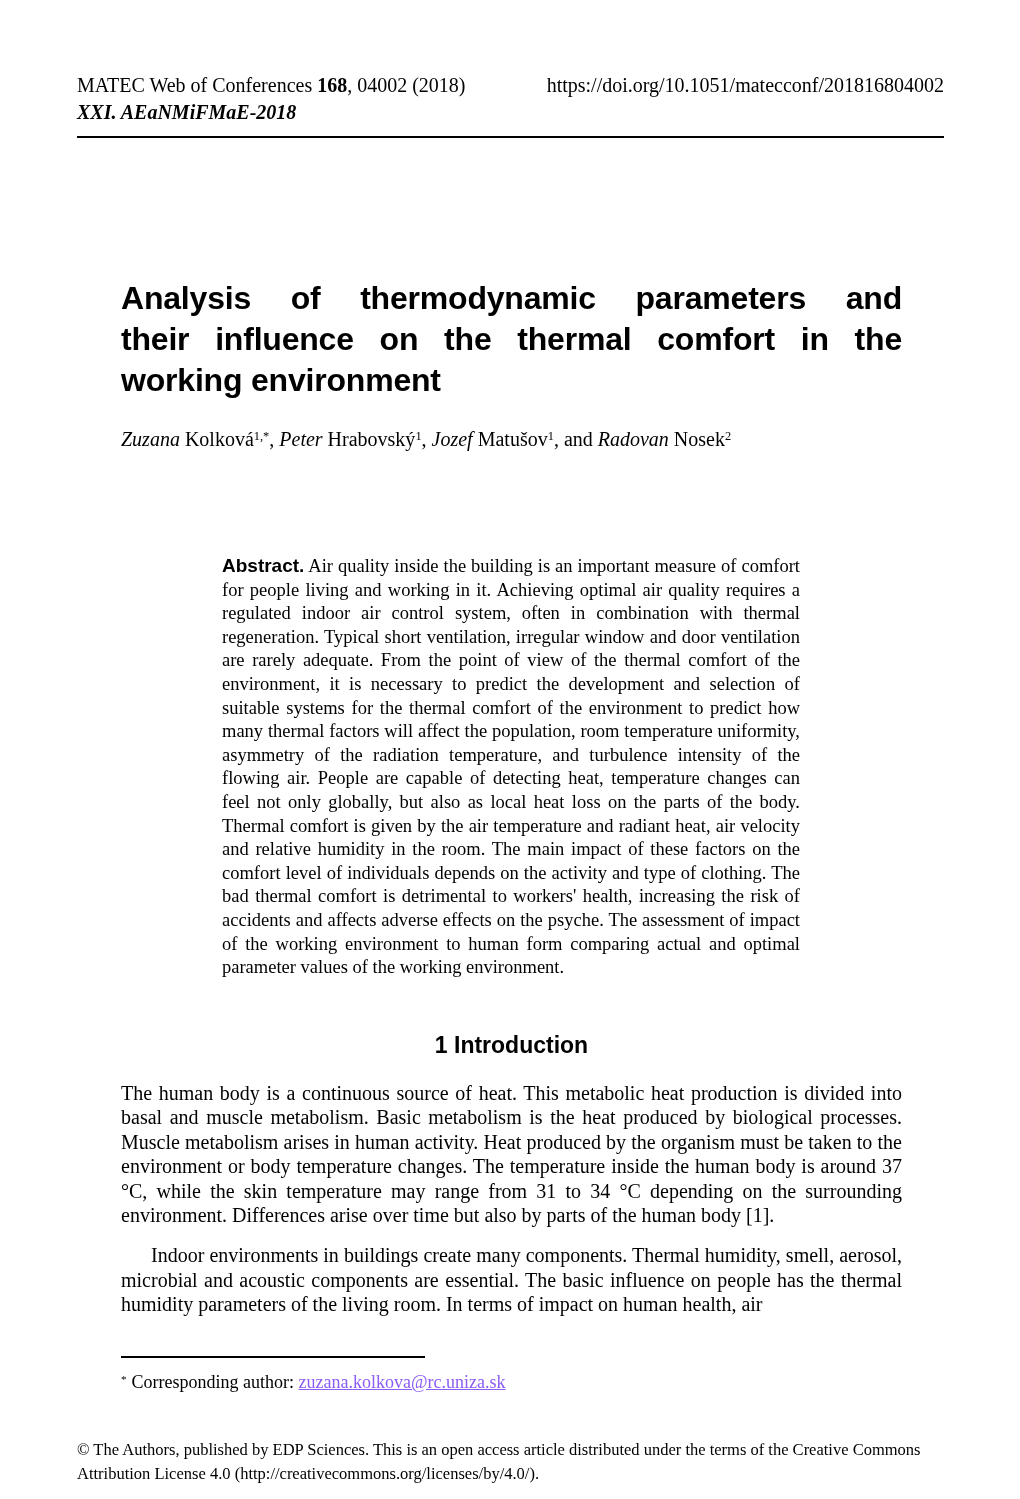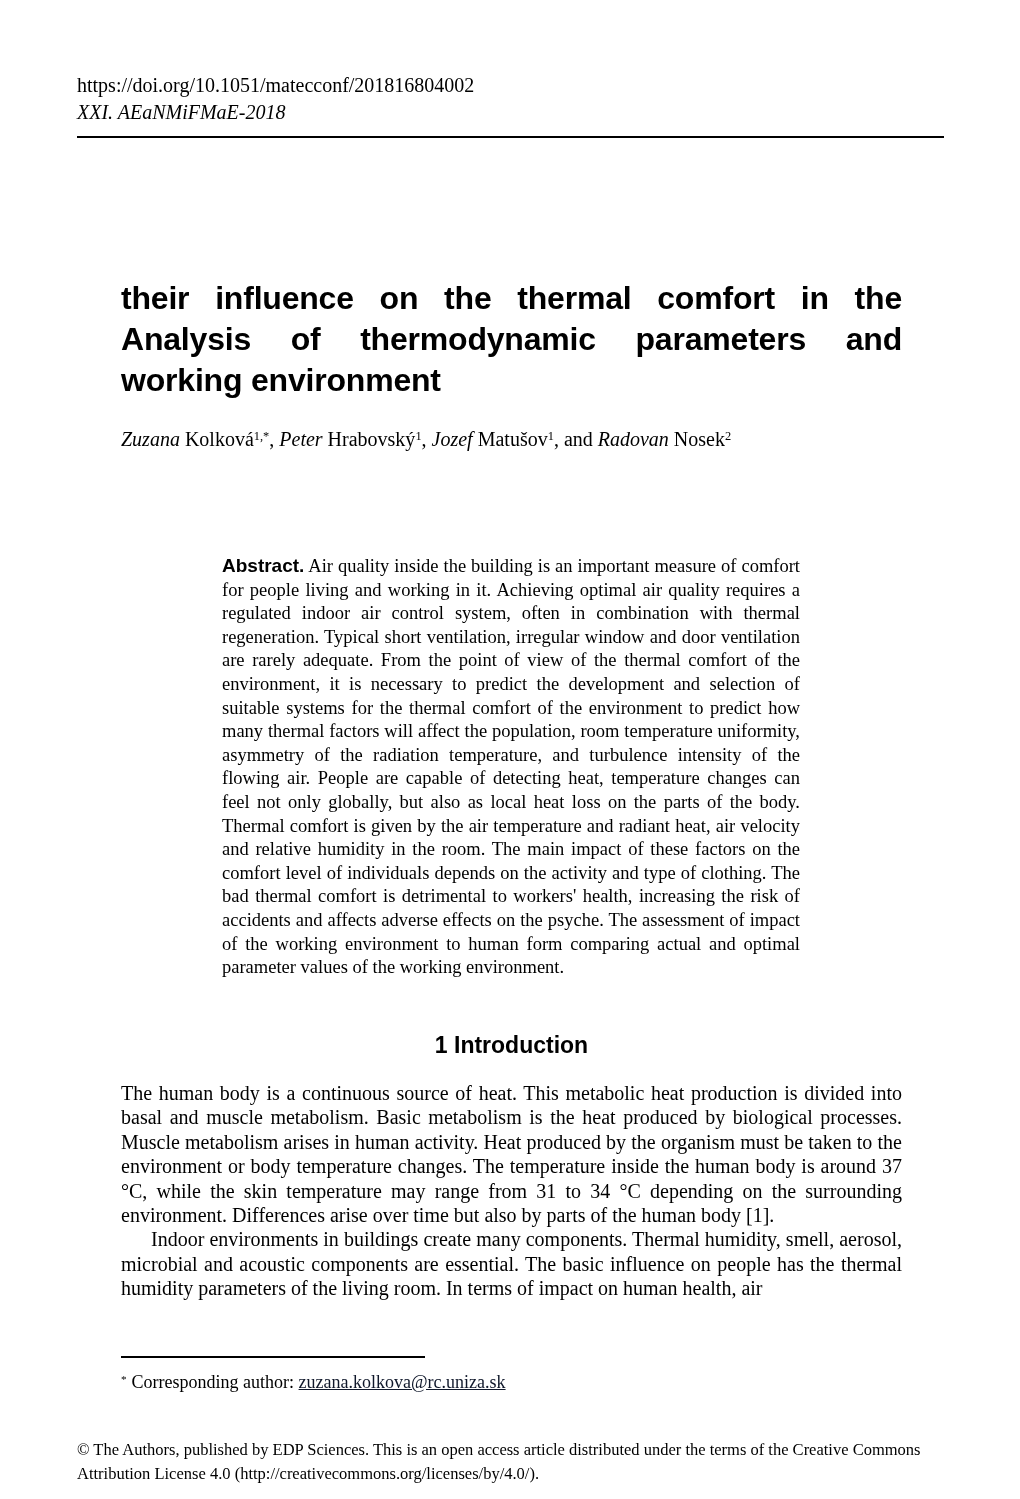--- a/index.html
+++ b/index.html
@@ -18,21 +18,21 @@
     left: 77px;
     top: 72px;
     width: 867px;
     border-bottom: 2px solid #000;
     padding-bottom: 10px;
     font-size: 20px;
     line-height: 27px;
   }
   .header-row { display: flex; justify-content: space-between; }
   .header-bold { font-weight: bold; }
-  .header-conf { font-style: italic; }
+  .header-conf { font-style: italic; font-weight: bold; }
   
   .title {
     position: absolute;
     left: 121px;
     top: 278px;
     width: 781px;
     font-family: "Liberation Sans", sans-serif;
     font-weight: bold;
     font-size: 32px;
     line-height: 41px;
@@ -93,63 +93,66 @@
     position: absolute;
     left: 121px;
     top: 1081px;
     width: 781px;
     font-size: 20px;
     line-height: 24.4px;
     text-align: justify;
     font-family: Liberation Serif, serif;
   }
   .body-text p { margin: 0; }
-  .body-text p.indented { text-indent: 30px; }
+  .body-text p.indented { text-indent: 30px; margin-top: 16px; }
   
   .fn-rule {
     position: absolute;
     left: 121px;
     top: 1356px;
     width: 304px;
     border-top: 2px solid #000;
   }
   .footnote {
     position: absolute;
     left: 121px;
     top: 1372px;
     width: 781px;
     font-size: 18px;
   }
   .footnote .sup { margin-right: 5px; }
-  .email-link { color: #0f172a; text-decoration: underline; cursor: pointer; }
+  .email-link { color: #8b5cf6; text-decoration: underline; cursor: pointer; }
   
   .copyright {
     position: absolute;
     left: 77px;
     top: 1438px;
     width: 890px;
     font-size: 16.5px;
     line-height: 24px;
   }
 </style>
 </head>
 <body>
 
 <div class="page">
 
   <div class="header">
     <div class="header-row">
+      <div>
+        <span>MATEC Web of Conferences </span><span class="header-bold">168</span><span>, 04002 (2018)</span>
+      </div>
       <div>https://doi.org/10.1051/matecconf/201816804002</div>
     </div>
     <div class="header-conf">XXI. AEaNMiFMaE-2018</div>
   </div>
 
   <div class="title">
+    <div class="title-line-j">Analysis of thermodynamic parameters and</div>
     <div class="title-line-j">their influence on the thermal comfort in the</div>
-    <div class="title-line-j">Analysis of thermodynamic parameters and</div>
     <div>working environment</div>
   </div>
 
   <div class="authors">
     <span class="it">Zuzana </span><span>Kolková</span><span class="sup">1,*</span><span>, </span><span class="it">Peter </span><span>Hrabovský</span><span class="sup">1</span><span>, </span><span class="it">Jozef </span><span>Matušov</span><span class="sup">1</span><span>, and </span><span class="it">Radovan </span><span>Nosek</span><span class="sup">2</span>
   </div>
 
   <div class="affils">
   </div>
 

